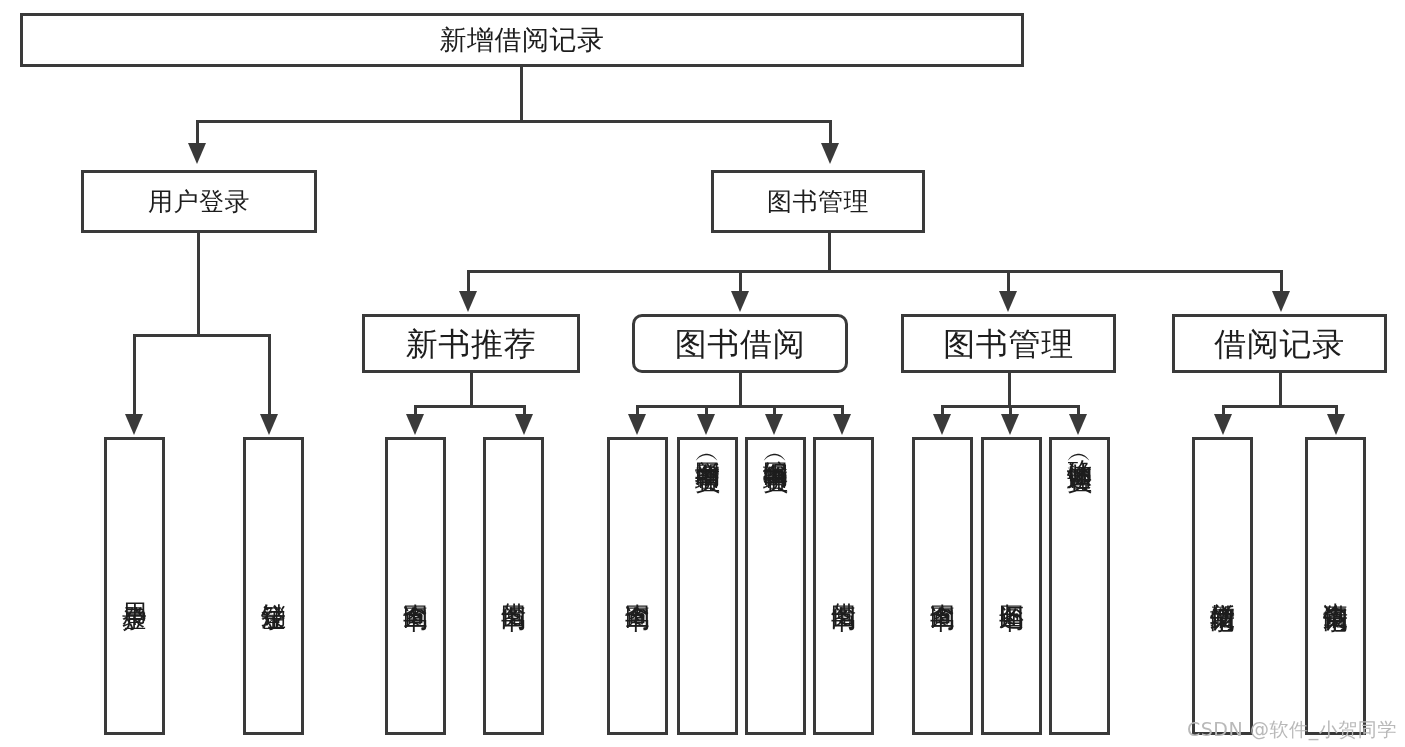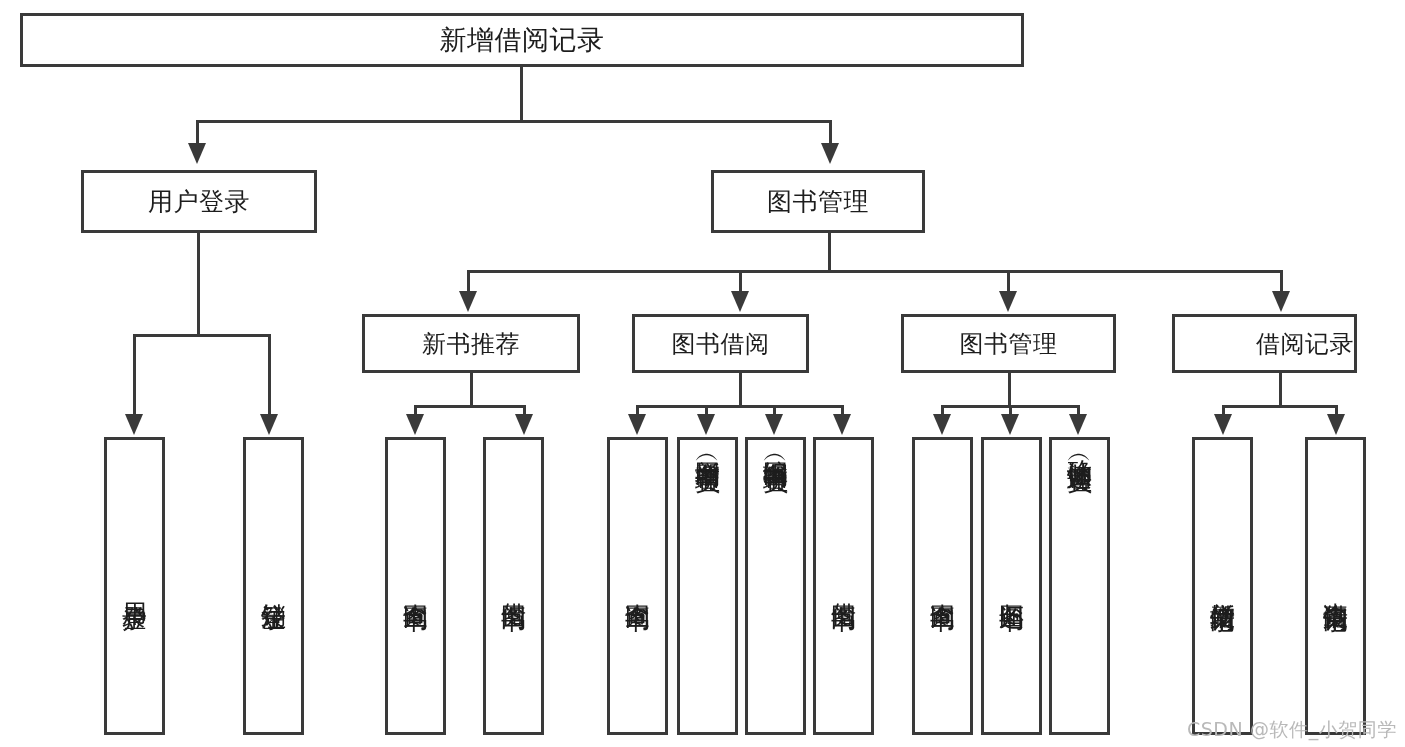--- a/index.html
+++ b/index.html
@@ -29,21 +29,21 @@
   }
   .node .label{
     display:block;
     color:#1d1d1d;
     letter-spacing:.02em;
     line-height:1.25;
     white-space:nowrap;
   }
   .node.root .label{ font-size:27px; }
   .node.lvl2 .label{ font-size:25px; }
-  .node.lvl3 .label{ font-size:24px; }
+  .node.lvl3 .label{ font-size:32px; }
 
   
   .node.leaf{
     border-width:3px;
     align-items:flex-start;
     justify-content:center;
     padding-top:0;
   }
   .node.leaf .label{
     writing-mode:vertical-rl;
@@ -124,27 +124,27 @@
   <div class="vline" style="left:1007px;top:270px;height:23px;"></div>
   <div class="vline" style="left:1280px;top:270px;height:23px;"></div>
   <div class="arrow" style="left:459px;top:291px;"></div>
   <div class="arrow" style="left:731px;top:291px;"></div>
   <div class="arrow" style="left:999px;top:291px;"></div>
   <div class="arrow" style="left:1272px;top:291px;"></div>
 
   <div class="node lvl3" style="left:362px;top:314px;width:218px;height:59px;">
     <span class="label">新书推荐</span>
   </div>
-  <div class="node lvl3" style="left:632px;top:314px;width:177px;height:59px;">
+  <div class="node lvl3" style="left:632px;top:314px;width:216px;height:59px;border-radius:10px;">
     <span class="label">图书借阅</span>
   </div>
   <div class="node lvl3" style="left:901px;top:314px;width:215px;height:59px;">
     <span class="label">图书管理</span>
   </div>
-  <div class="node lvl3" style="left:1172px;top:314px;width:185px;height:59px;justify-content:flex-end;">
+  <div class="node lvl3" style="left:1172px;top:314px;width:215px;height:59px;">
     <span class="label">借阅记录</span>
   </div>
 
   <div class="vline" style="left:470px;top:373px;height:35px;"></div>
   <div class="hline" style="left:414px;top:405px;width:112px;"></div>
   <div class="vline" style="left:414px;top:405px;height:11px;"></div>
   <div class="vline" style="left:523px;top:405px;height:11px;"></div>
   <div class="arrow" style="left:406px;top:414px;"></div>
   <div class="arrow" style="left:515px;top:414px;"></div>
 

